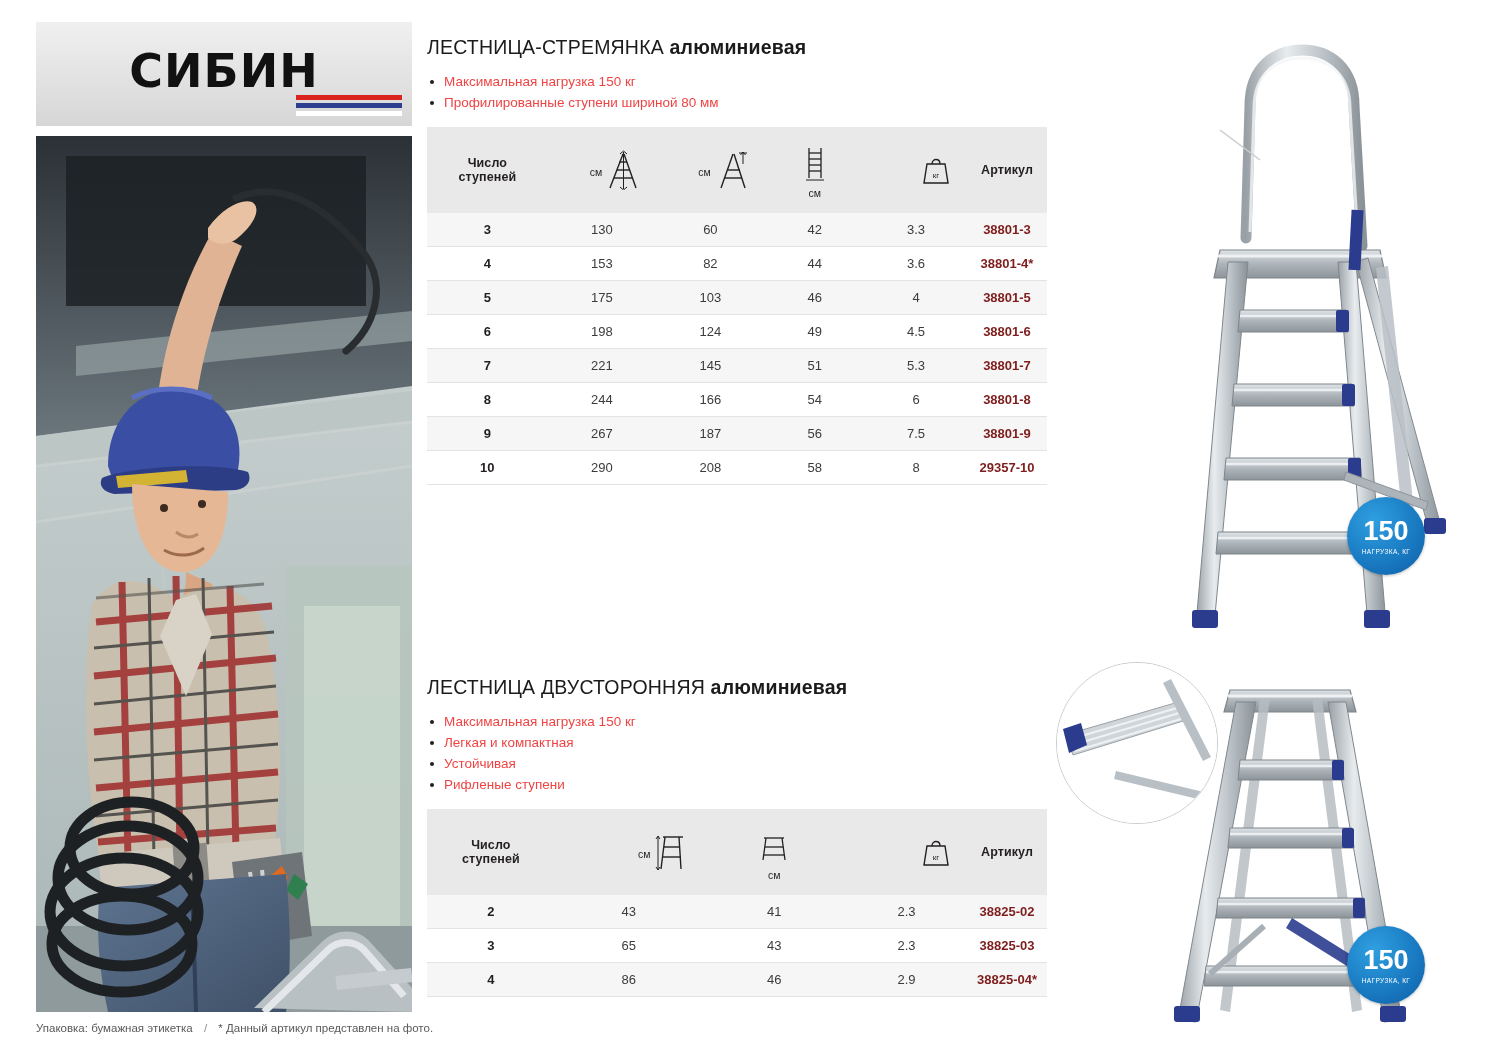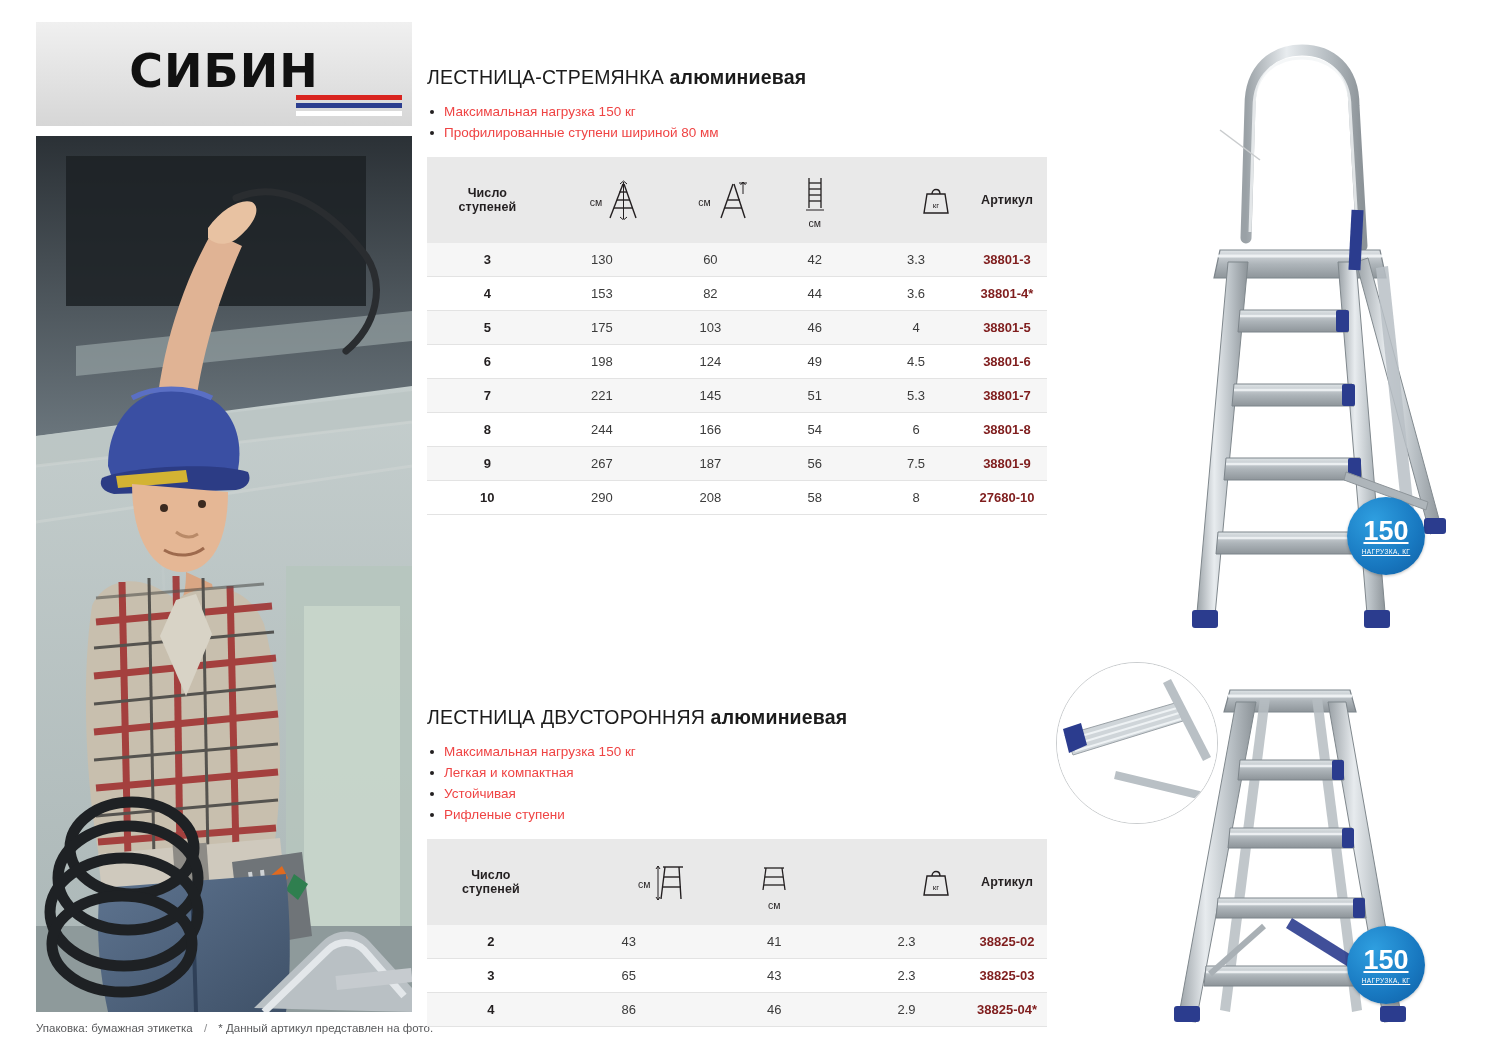--- a/index.html
+++ b/index.html
@@ -49,21 +49,21 @@
   .photo svg{display:block;width:376px;height:876px;}
 
   .footnote{
     position:absolute;left:36px;top:1022px;
     font-size:11.5px;color:#58595b;
     white-space:nowrap;
   }
   .footnote .sep{margin:0 8px;color:#8a8b8d;}
 
   
-  .block{position:absolute;margin-top:30px;}
+  .block{position:absolute;}
   .block-1{left:427px;top:36px;width:620px;}
   .block-2{left:427px;top:676px;width:620px;}
 
   h2.title{
     margin:0 0 12px 0;
     font-size:19.5px;
     font-weight:normal;
     letter-spacing:.2px;
     color:#1b1b1b;
   }
@@ -133,21 +133,20 @@
   .prod-1{left:1050px;top:10px;width:430px;height:630px;}
   .prod-2{left:1050px;top:650px;width:430px;height:400px;}
 
   .badge{
     position:absolute;
     width:78px;height:78px;border-radius:50%;
     background:radial-gradient(circle at 35% 30%, #2f9fe0 0%, #1878c0 60%, #0f5ea3 100%);
     color:#fff;
     display:flex;flex-direction:column;align-items:center;justify-content:center;
     box-shadow:0 1px 3px rgba(0,0,0,.25);
-    text-decoration:underline;
   }
   .badge .n{font-size:27px;font-weight:bold;line-height:1;}
   .badge .t{font-size:6.5px;letter-spacing:.4px;margin-top:3px;}
   .badge-1{left:1347px;top:497px;}
 
   .zoom-circle{
     position:absolute;
     border-radius:50%;
     border:1.5px solid #c9ccce;
     background:#fff;
@@ -418,21 +417,21 @@
           <td>56</td>
           <td>7.5</td>
           <td class="c-art">38801-9</td>
         </tr>
         <tr>
           <td class="c-first">10</td>
           <td>290</td>
           <td>208</td>
           <td>58</td>
           <td>8</td>
-          <td class="c-art">27680-10</td>
+          <td class="c-art">29357-10</td>
         </tr>
       </tbody>
     </table>
   </div>
 
   <div class="block block-2">
     <h2 class="title">
       <span>ЛЕСТНИЦА ДВУСТОРОННЯЯ</span>
       <b>алюминиевая</b>
     </h2>

